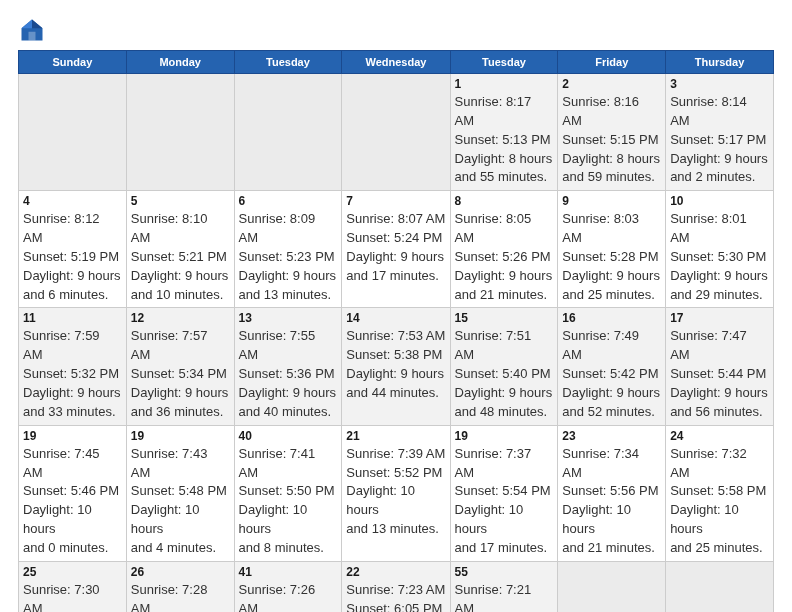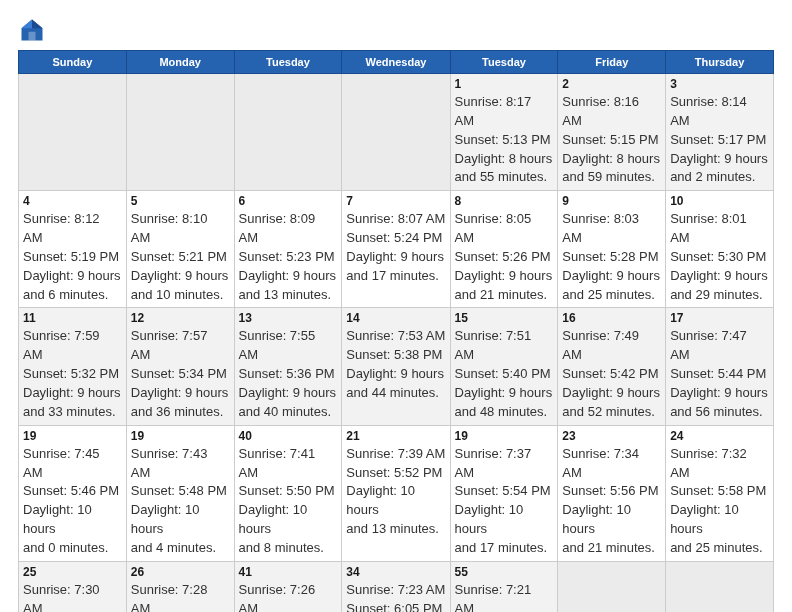--- a/index.html
+++ b/index.html
@@ -245,21 +245,21 @@
           </td>
           <td>
             <div class="day-num">26</div>
             <div class="day-info">Sunrise: 7:28 AM<br>Sunset: 6:01 PM<br>Daylight: 10 hours<br>and 33 minutes.</div>
           </td>
           <td>
             <div class="day-num">41</div>
             <div class="day-info">Sunrise: 7:26 AM<br>Sunset: 6:03 PM<br>Daylight: 10 hours<br>and 37 minutes.</div>
           </td>
           <td>
-            <div class="day-num">34</div>
+            <div class="day-num">22</div>
             <div class="day-info">Sunrise: 7:23 AM<br>Sunset: 6:05 PM<br>Daylight: 10 hours<br>and 42 minutes.</div>
           </td>
           <td>
             <div class="day-num">55</div>
             <div class="day-info">Sunrise: 7:21 AM<br>Sunset: 6:07 PM<br>Daylight: 10 hours<br>and 46 minutes.</div>
           </td>
           <td class="empty"></td>
           <td class="empty"></td>
         </tr>
       </tbody>

